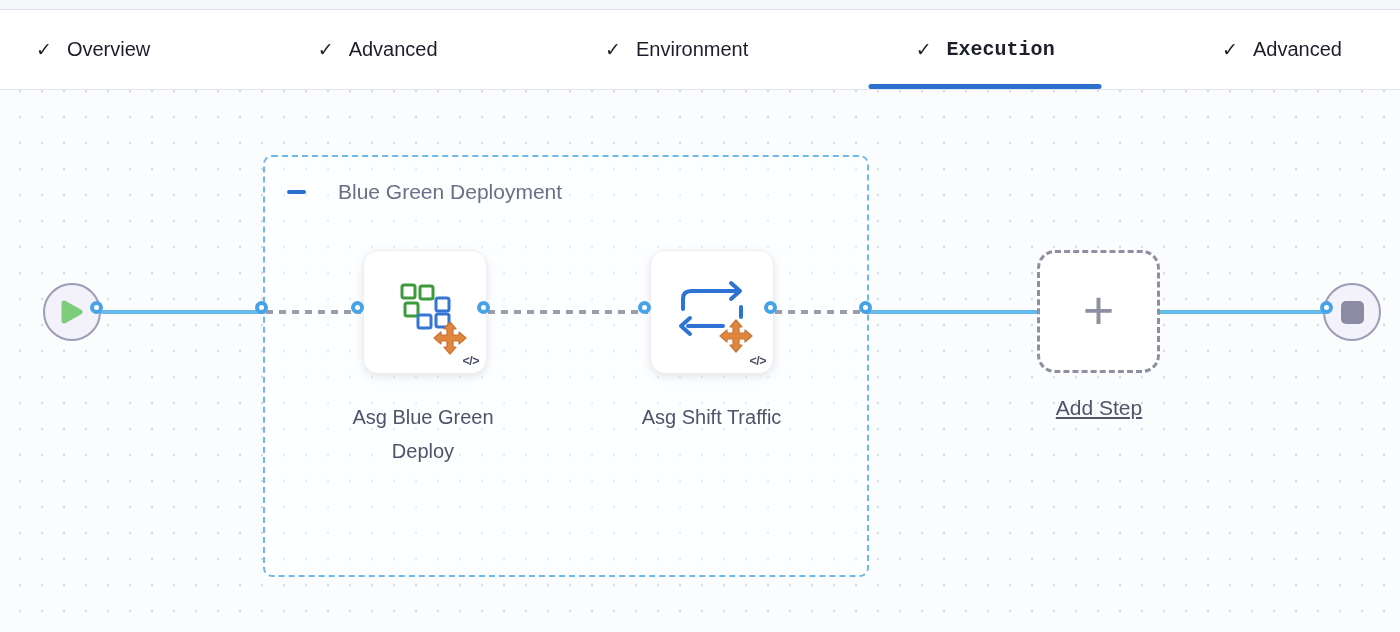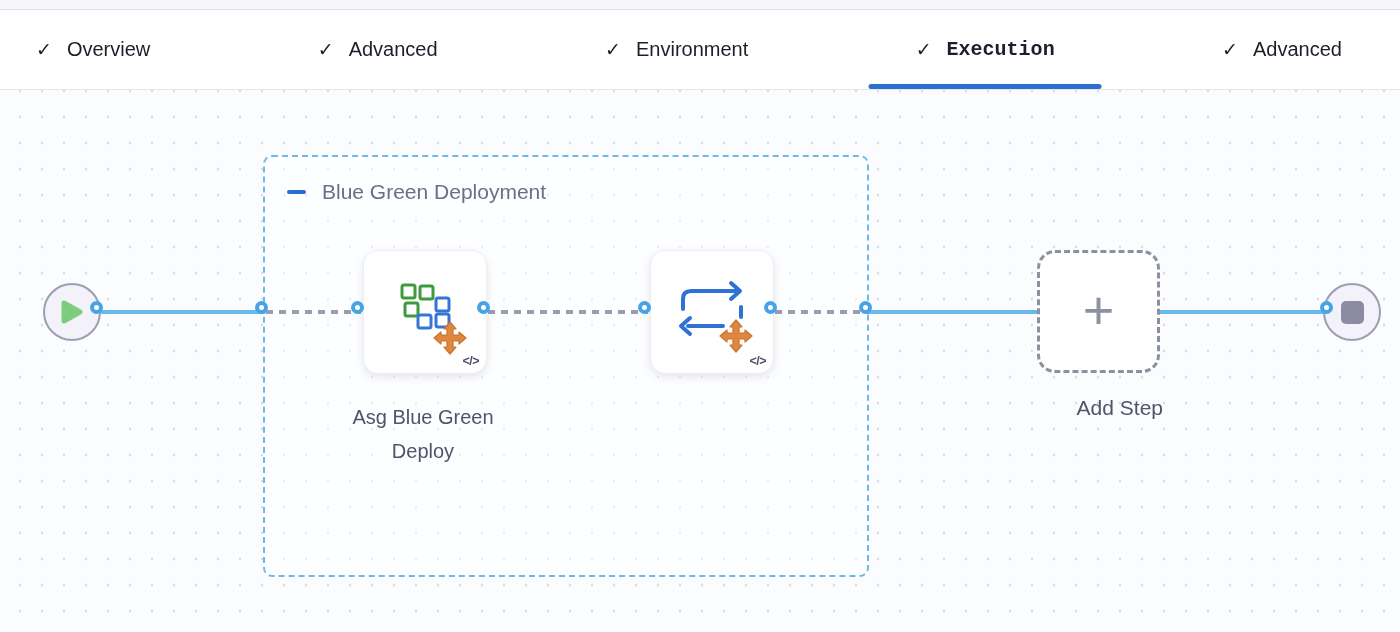--- a/index.html
+++ b/index.html
@@ -21,21 +21,21 @@
 
   
   .canvas { position:relative; width:1400px; height:541px; background:#fbfcfe;
             background-image:radial-gradient(#d7d9e5 1.2px, transparent 1.4px);
             background-size:22px 26px; background-position:9px 14px; }
 
   .group-box { position:absolute; left:263px; top:65px; width:606px; height:422px;
                border:2px dashed #6cb9ee; border-radius:9px;
                background:rgba(255,255,255,0.5); z-index:1; }
   .group-header { position:absolute; left:287px; top:90px; display:flex;
-                  align-items:center; gap:16px; z-index:2; cursor:pointer; }
+                  align-items:center; gap:32px; z-index:2; cursor:pointer; }
   .minus-bar { width:19px; height:4px; border-radius:2px; background:#2b6fce; }
   .group-title { font-size:21px; color:#6b6e86; }
 
   .line-solid { position:absolute; top:220px; height:4px; border-radius:2px;
                 background:#67b9ec; z-index:2; }
   .line-dashed { position:absolute; top:220px; height:4px; z-index:2;
                  background:repeating-linear-gradient(90deg,#9b9dad 0 7px,transparent 7px 13px); }
 
   .port { position:absolute; top:211px; width:13px; height:13px; background:#ffffff;
           border:4px solid #47a3e8; border-radius:50%; z-index:5; }
@@ -55,21 +55,21 @@
   .step-label { position:absolute; top:310px; font-size:20px; line-height:34px;
                 color:#50536a; text-align:center; z-index:3; }
 
   .add-step { position:absolute; left:1037px; top:160px; width:123px; height:123px;
               background:#ffffff; border:3px dashed #8e90a2; border-radius:18px;
               display:flex; align-items:center; justify-content:center;
               z-index:3; cursor:pointer; }
   .plus-glyph { font-size:54px; font-weight:200; color:#8e90a2; line-height:1;
                 margin-top:-4px; }
   .add-step-label { position:absolute; left:1035px; top:306px; width:128px;
-                    text-align:right; font-size:21px; color:#50536a; z-index:3; }
+                    text-align:center; font-size:21px; color:#50536a; z-index:3;text-decoration:underline; }
 
   .sq { fill:none; stroke-width:3px; }
   .sq-green { stroke:#3d9b3d; }
   .sq-blue  { stroke:#3575d4; }
   .arrow-stroke { fill:none; stroke:#2e73d3; stroke-width:4px;
                   stroke-linecap:round; stroke-linejoin:round; }
   .move-arrows { fill:#e0873f; stroke:#cb7331; stroke-width:1.2px;
                  stroke-linejoin:round; }
 </style>
 </head>
@@ -138,20 +138,21 @@
     <svg width="72" height="72" viewBox="0 0 72 72">
       <path class="arrow-stroke" d="M6 32 L6 22 Q6 14 14 14 L59 14"></path>
       <path class="arrow-stroke" d="M54 6 L63 14 L54 22"></path>
       <path class="arrow-stroke" d="M64 30 L64 40"></path>
       <path class="arrow-stroke" d="M46 49 L11 49"></path>
       <path class="arrow-stroke" d="M13 41 L4 49 L13 57"></path>
       <path class="move-arrows" transform="translate(7,4)" d="M52 39 L58 46 L55 46 L55 52 L61 52 L61 49 L68 55 L61 61 L61 58 L55 58 L55 64 L58 64 L52 71 L46 64 L49 64 L49 58 L43 58 L43 61 L36 55 L43 49 L43 52 L49 52 L49 46 L46 46 Z"></path>
     </svg>
     <span class="code-badge">&lt;/&gt;</span>
   </div>
+  <div class="step-label" style="left:604px; width:215px;">Asg Shift Traffic</div>
 
   <div class="add-step">
     <span class="plus-glyph">+</span>
   </div>
   <div class="add-step-label">Add Step</div>
 
   <div class="terminal-node" style="left:1323px;">
     <span class="stop-square"></span>
   </div>
 

